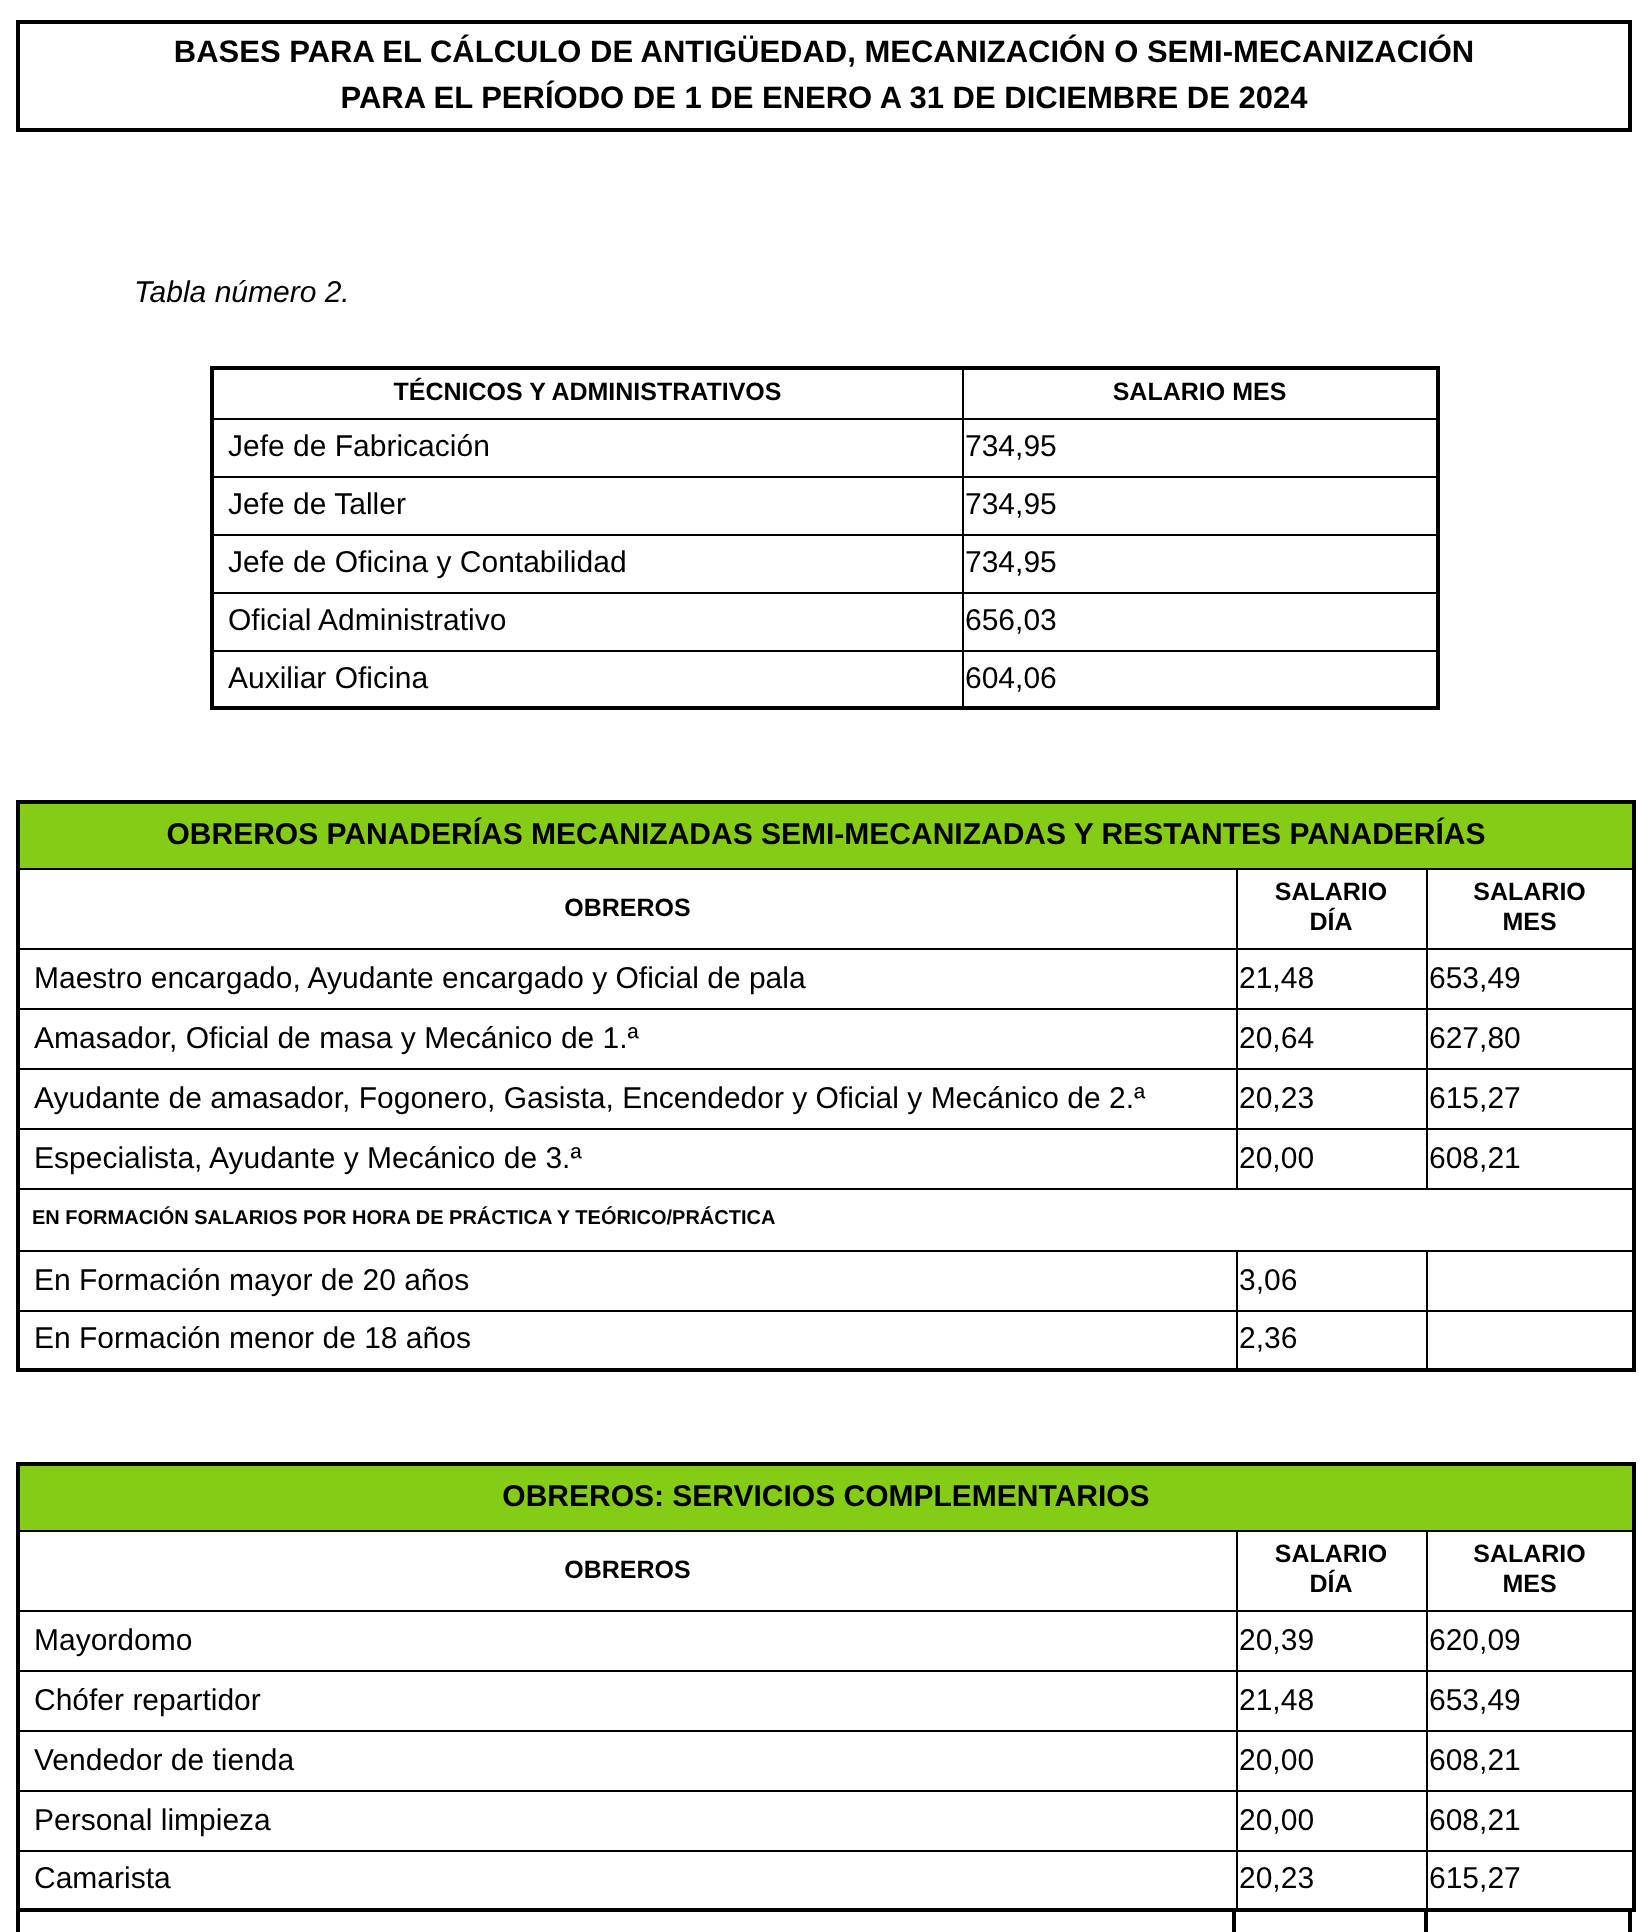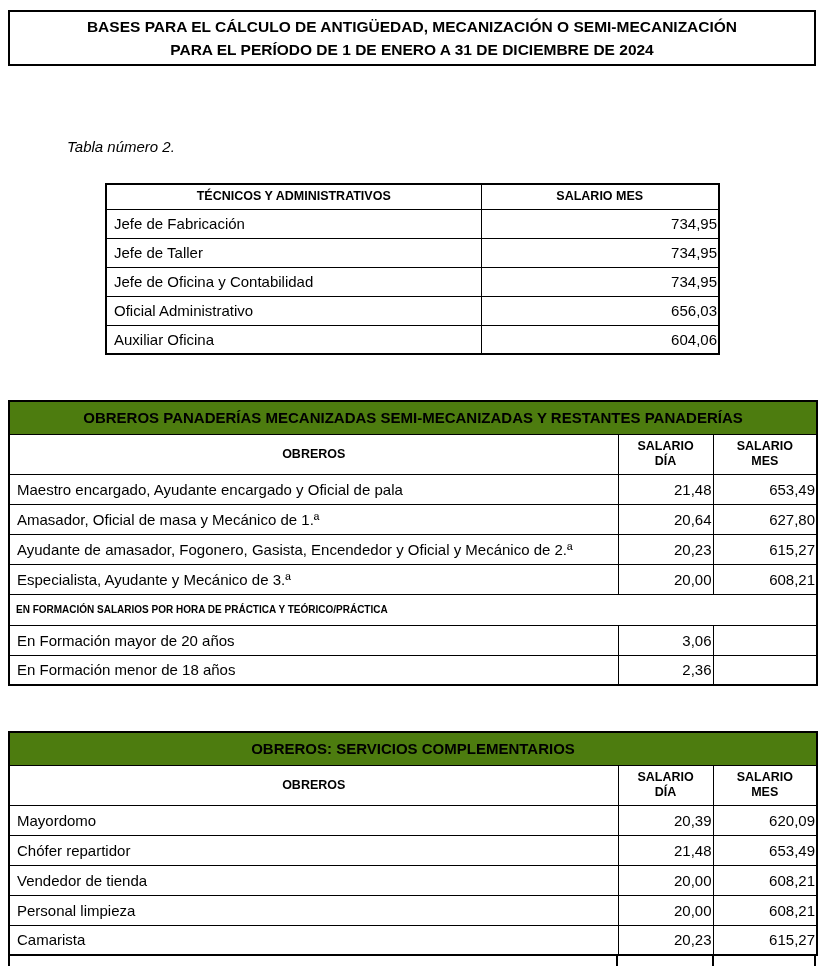--- a/index.html
+++ b/index.html
@@ -65,24 +65,24 @@
     white-space: normal;
   }
   td.label-cell {
     font-size: 15px;
     text-align: left;
     padding-left: 7px;
     font-weight: normal;
   }
   td.num-cell {
     font-size: 15px;
-    text-align: right;
+    text-align: left;
   }
   .title-row td {
-    background: #4d7c0f;
+    background: #84cc16;
     font-weight: bold;
     font-size: 15px;
     text-align: center;
   }
   .section-row td {
     font-weight: bold;
     font-size: 10px;
     text-align: left;
     padding-left: 6px;
   }

